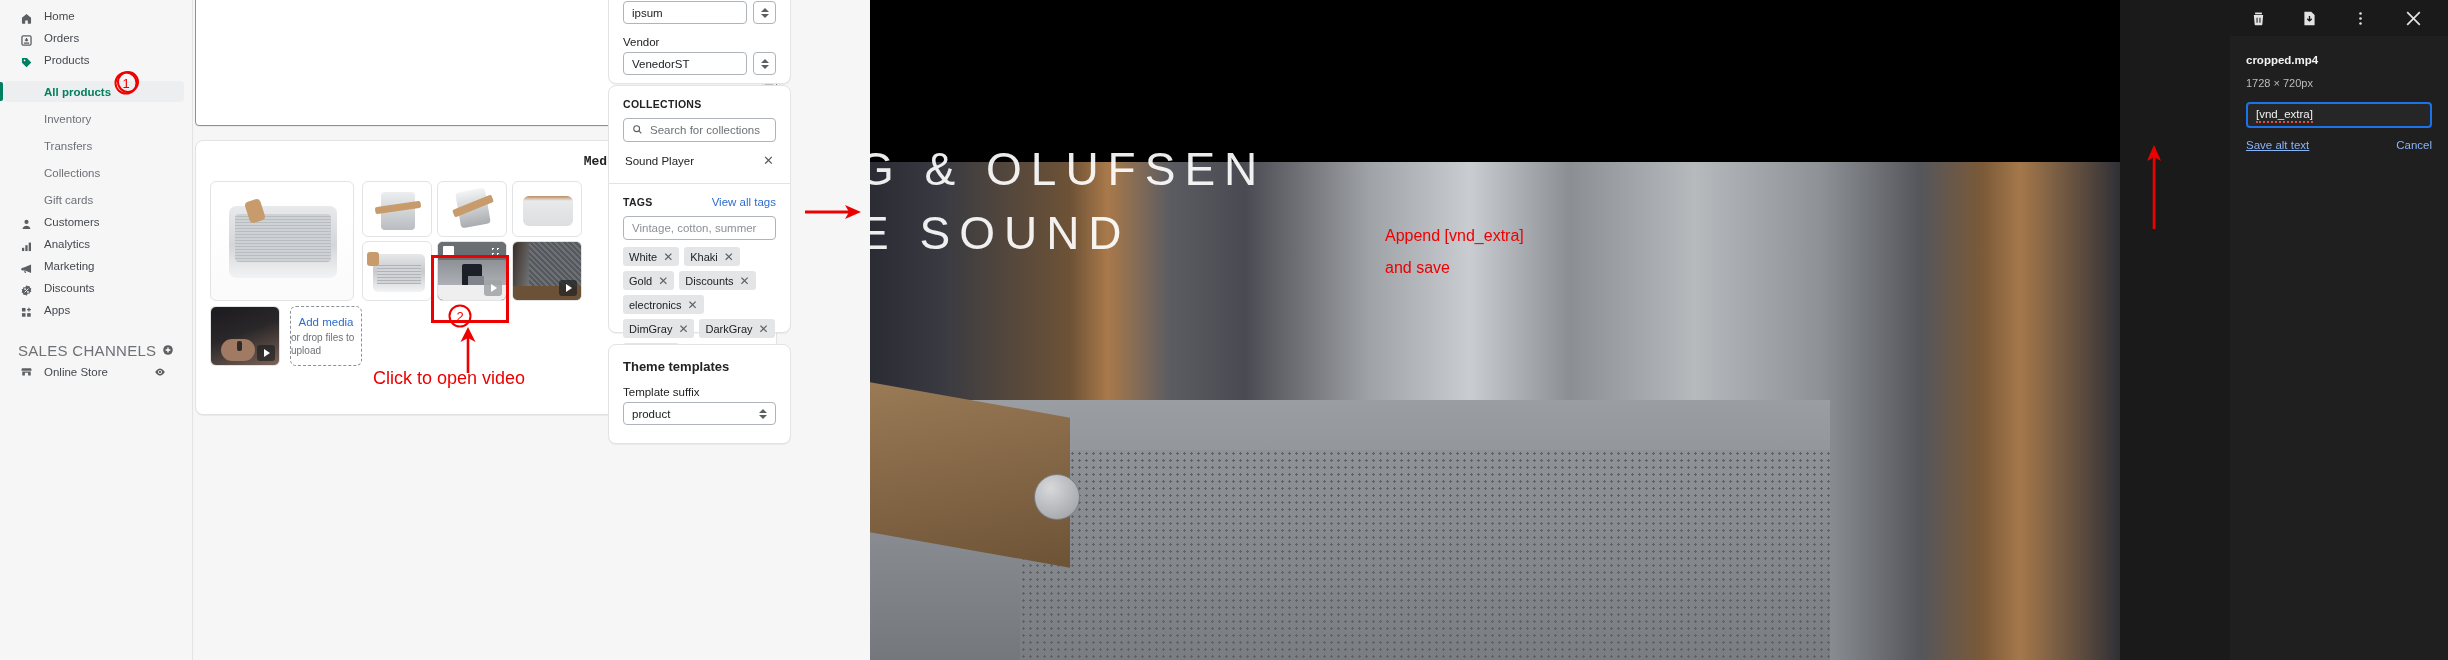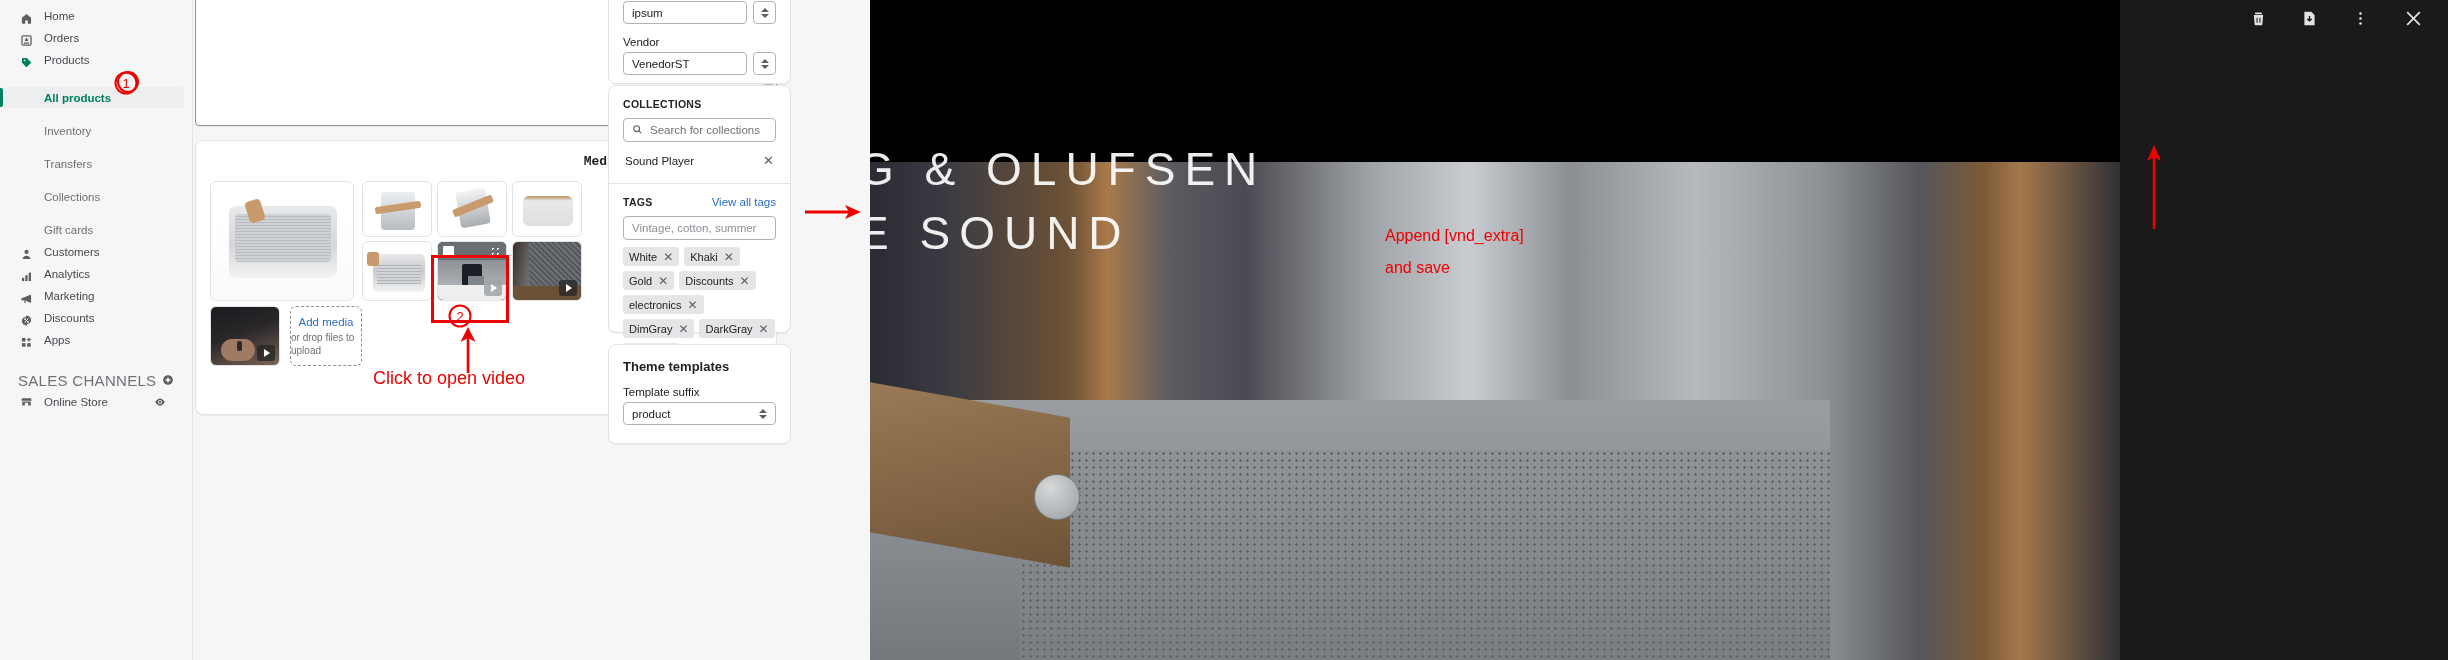--- a/index.html
+++ b/index.html
@@ -18,21 +18,21 @@
   }
   .nav-item {
     display: flex; align-items: flex-start; height: 21px;
     padding-left: 14px; margin: 1px 8px 1px 4px; border-radius: 4px;
     font-size: 11.5px; color: #45494e; cursor: pointer; position: relative;
   }
   .nav-item .ico { width: 17px; height: 16px; margin-right: 9px; display:flex; align-items:center; justify-content:center; flex: 0 0 17px; }
   .nav-item svg { display: block; }
   .nav-sub {
     display: flex; align-items: center; height: 21px;
-    padding-left: 40px; margin: 12px 8px 1px 4px; border-radius: 4px;
+    padding-left: 40px; margin: 6px 8px 1px 4px; border-radius: 4px;
     font-size: 11.5px; color: #6d7175; cursor: pointer; position: relative;
   }
   .nav-sub.active {
     background: #edeeef; color: #008060; font-weight: bold;
   }
   .nav-sub.active:before {
     content: ""; position: absolute; left: -4px; top: 1px; bottom: 1px;
     width: 3px; background: #008060; border-radius: 0 2px 2px 0;
   }
   .section-label {
@@ -520,20 +520,31 @@
             <circle cx="10" cy="15.8" r="1.5" fill="#e3e3e3"></circle>
           </svg>
       </span>
       <span class="ov-ico">
         <svg width="21" height="21" viewBox="0 0 20 20">
             <path stroke="#e3e3e3" stroke-width="1.6" d="M4 4l12 12M16 4L4 16"></path>
           </svg>
       </span>
     </div>
 
+    <div class="ov-side">
+      <div class="file-name">cropped.mp4</div>
+      <div class="file-dim">1728 × 720px</div>
+      <div class="alt-input">
+        <span class="alt-val">[vnd_extra]</span>
+      </div>
+      <div class="alt-actions">
+        <span class="alt-save">Save alt text</span>
+        <span class="alt-cancel">Cancel</span>
+      </div>
+    </div>
   </div>
 
   <div class="circ-num" style="left:117px; top:71px; font-size:0;">①</div>
   <svg class="annot" style="left:113px;top:70px;" width="26" height="26">
     <circle cx="13" cy="13" r="10.5" fill="none" stroke="#ee0000" stroke-width="2"></circle>
     <text x="13" y="18" font-size="13" fill="#ee0000" text-anchor="middle" font-family="Liberation Sans, sans-serif">1</text>
   </svg>
 
   <div class="red-box" style="left:431px; top:255px; width:78px; height:68px;"></div>
 

